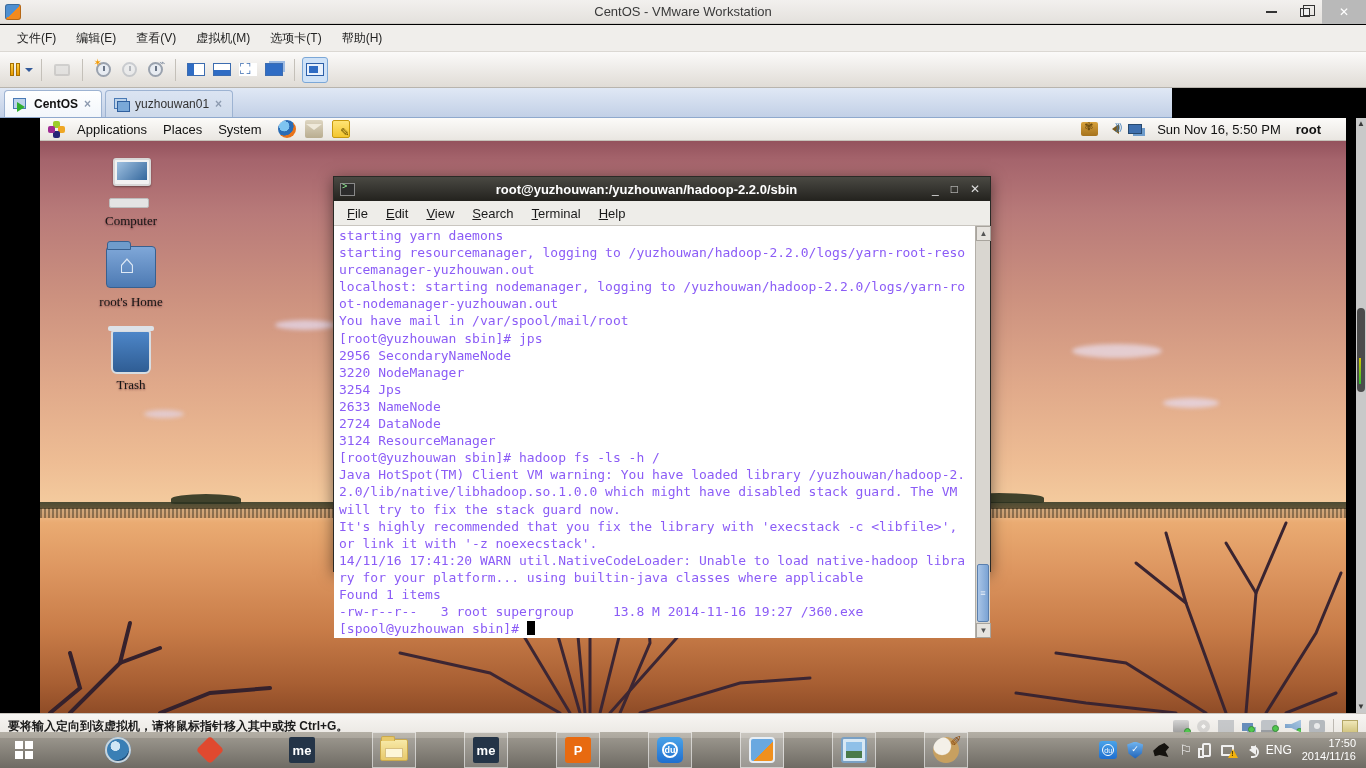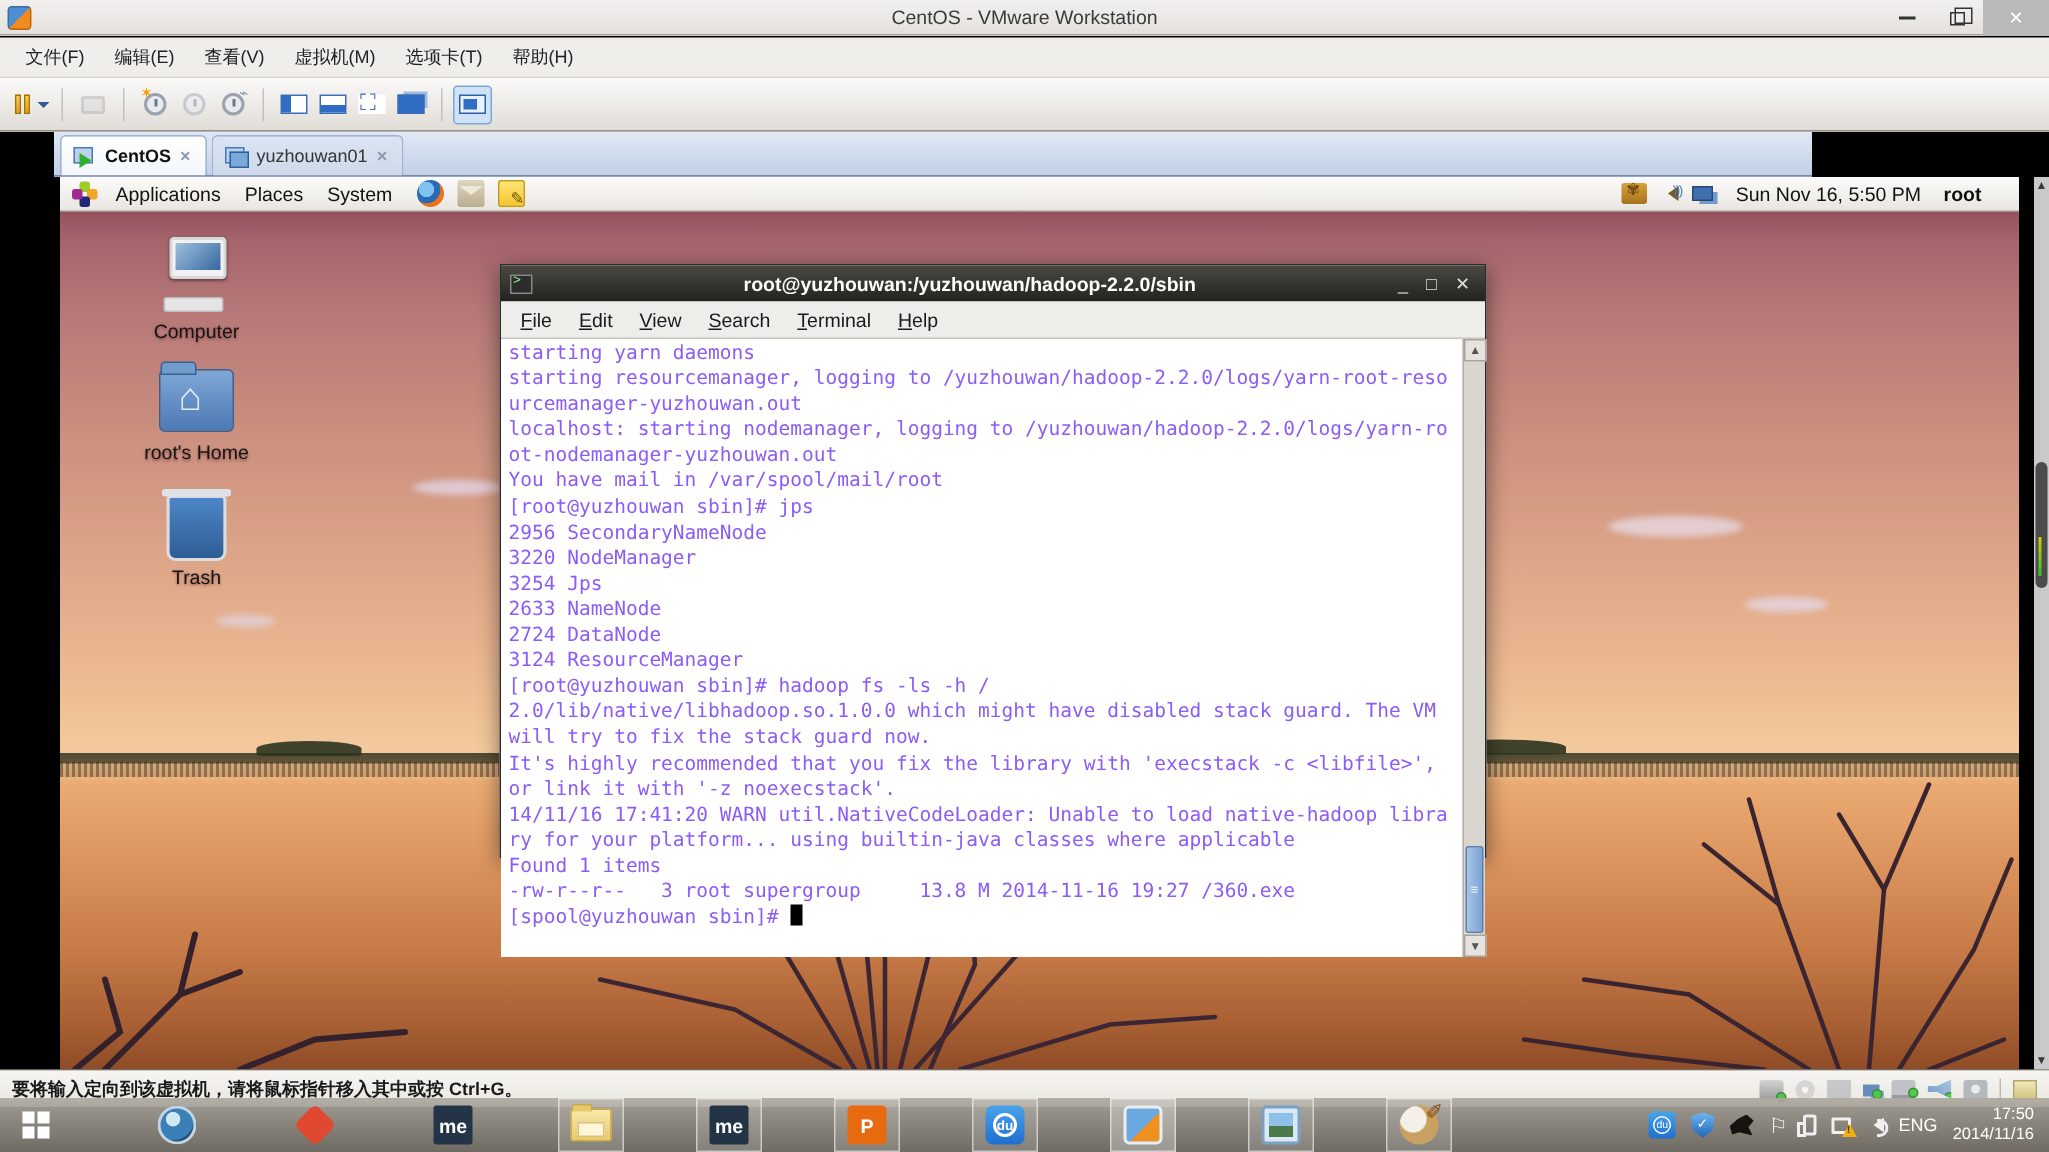--- a/index.html
+++ b/index.html
@@ -44,21 +44,21 @@
   .view-ic.left-pane:before { content:""; position:absolute; left:0; top:0; bottom:0; width:6px; background:#2f6cc4; }
   .view-ic.bottom-bar:before { content:""; position:absolute; left:0; bottom:0; right:0; height:5px; background:#2f6cc4; }
   .view-ic.corners { border:none; }
   .view-ic.corners:before { content:"⛶"; color:#3c6cb0; font-size:15px; position:absolute; left:1px; top:-3px; }
   .view-ic.unity { background:#2f6cc4; box-shadow:3px -3px 0 -1px #9dbbe4; }
   .tb-btn.active { background:#cfe2f7; border:1px solid #7ba7d7; }
   .lib-ic { width:18px; height:13px; border:1px solid #2d5fa8; background:#e8f1fc; position:relative; }
   .lib-ic:before { content:""; position:absolute; left:2px; top:2px; width:9px; height:7px; background:#2f6cc4; }
 
   .vm-tabstrip { position:absolute; left:0; top:88px; width:1172px; height:30px;
-    background:linear-gradient(#e0e8f5,#c2d0e6); border-bottom:1px solid #8fa9cd; display:flex; align-items:flex-end; padding-left:4px;margin-left:36px; }
+    background:linear-gradient(#e0e8f5,#c2d0e6); border-bottom:1px solid #8fa9cd; display:flex; align-items:flex-end; padding-left:4px; }
   .vm-tab { height:27px; display:flex; align-items:center; gap:6px; padding:0 10px 0 8px;
     border:1px solid #9db3d2; border-bottom:none; border-radius:4px 4px 0 0; margin-right:3px; font-size:12px; color:#333; }
   .vm-tab.active { background:linear-gradient(#ffffff,#f2f6fb); font-weight:bold; color:#111; }
   .vm-tab.inactive { background:linear-gradient(#dbe4f2,#cdd9ea); }
   .tab-vm-icon { width:15px; height:13px; position:relative; }
   .tab-vm-icon:before { content:""; position:absolute; left:0; top:0; width:11px; height:9px; background:#bcd2ea; border:1px solid #4a7ab5; }
   .tab-vm-icon:after { content:""; position:absolute; left:3px; top:3px; width:11px; height:9px; background:#7aa8d8; border:1px solid #2f5f9e; }
   .tab-play:after { content:""; position:absolute; left:4px; top:4px; width:0; height:0; z-index:2;
     border-left:8px solid #2fae2f; border-top:5px solid transparent; border-bottom:5px solid transparent; background:none; border-right:none; }
   .tab-close { color:#8d9bb0; font-size:12px; font-weight:bold; }
@@ -99,21 +99,21 @@
   .pkg-ic:before { content:"✾"; position:absolute; left:3px; top:-2px; color:#6e4d10; font-size:11px; }
   .spk-ic { width:0; height:0; border:5px solid transparent; border-right:7px solid #7a5a1e; position:relative; }
   .spk-ic:after { content:")))"; position:absolute; left:3px; top:-7px; color:#3c7ab8; font-size:9px; letter-spacing:-1px; }
   .net-ic { width:14px; height:10px; background:#3e6fae; border:1px solid #27496f; box-shadow:4px 3px 0 -1px #6f9ccb; }
   .g-clock { font-size:13px; color:#111; padding:0 6px; }
   .g-user { font-weight:bold; font-size:13px; padding-right:4px; }
 
   
   .d-icon { position:absolute; width:110px; text-align:center; }
   .d-icon .art { margin:0 auto 3px; }
-  .d-label { font-size:13px; color:#151515; text-shadow:0 1px 2px rgba(90,30,40,.6); }
+  .d-label { font-size:13px; color:#151515; text-shadow:0 1px 2px rgba(90,30,40,.6);font-family:Liberation Serif, serif; }
   .art-computer { width:52px; height:52px; position:relative; }
   .art-computer .mon { position:absolute; left:8px; top:0; width:38px; height:28px; background:#f2f2f2; border:2px solid #d8d8d8; border-radius:3px; box-shadow:0 1px 2px rgba(0,0,0,.4); }
   .art-computer .scr { position:absolute; left:12px; top:4px; width:30px; height:18px; background:linear-gradient(135deg,#9fc0e0,#35689d); }
   .art-computer .kbd { position:absolute; left:4px; bottom:2px; width:40px; height:10px; background:#e4e4e4; border:1px solid #bdbdbd; border-radius:2px; }
   .art-home { width:50px; height:42px; background:linear-gradient(#7fa7d8,#4d7ab3); border:1px solid #38608f; border-radius:4px; position:relative; }
   .art-home:before { content:""; position:absolute; left:0; top:-6px; width:22px; height:7px; background:#6f9ccb; border:1px solid #38608f; border-radius:3px 3px 0 0; }
   .art-home:after { content:"⌂"; position:absolute; left:12px; top:2px; font-size:26px; color:#dfeaf6; }
   .art-trash { width:40px; height:44px; background:linear-gradient(#4d86c8,#2f5d94); border:2px solid #d8dde2; border-radius:3px 3px 6px 6px; position:relative; }
   .art-trash:before { content:""; position:absolute; left:-5px; top:-6px; width:46px; height:5px; background:#dde2e8; border-radius:2px; }
 
@@ -419,20 +419,21 @@
         <div class="tline">ot-nodemanager-yuzhouwan.out</div>
         <div class="tline">You have mail in /var/spool/mail/root</div>
         <div class="tline">[root@yuzhouwan sbin]# jps</div>
         <div class="tline">2956 SecondaryNameNode</div>
         <div class="tline">3220 NodeManager</div>
         <div class="tline">3254 Jps</div>
         <div class="tline">2633 NameNode</div>
         <div class="tline">2724 DataNode</div>
         <div class="tline">3124 ResourceManager</div>
         <div class="tline">[root@yuzhouwan sbin]# hadoop fs -ls -h /</div>
+        <div class="tline">Java HotSpot(TM) Client VM warning: You have loaded library /yuzhouwan/hadoop-2.</div>
         <div class="tline">2.0/lib/native/libhadoop.so.1.0.0 which might have disabled stack guard. The VM </div>
         <div class="tline">will try to fix the stack guard now.</div>
         <div class="tline">It's highly recommended that you fix the library with 'execstack -c &lt;libfile&gt;',</div>
         <div class="tline">or link it with '-z noexecstack'.</div>
         <div class="tline">14/11/16 17:41:20 WARN util.NativeCodeLoader: Unable to load native-hadoop libra</div>
         <div class="tline">ry for your platform... using builtin-java classes where applicable</div>
         <div class="tline">Found 1 items</div>
         <div class="tline">-rw-r--r--   3 root supergroup     13.8 M 2014-11-16 19:27 /360.exe</div>
         <div class="tline"><span>[spool@yuzhouwan sbin]# </span><span class="cursor"></span></div>
       </div>

